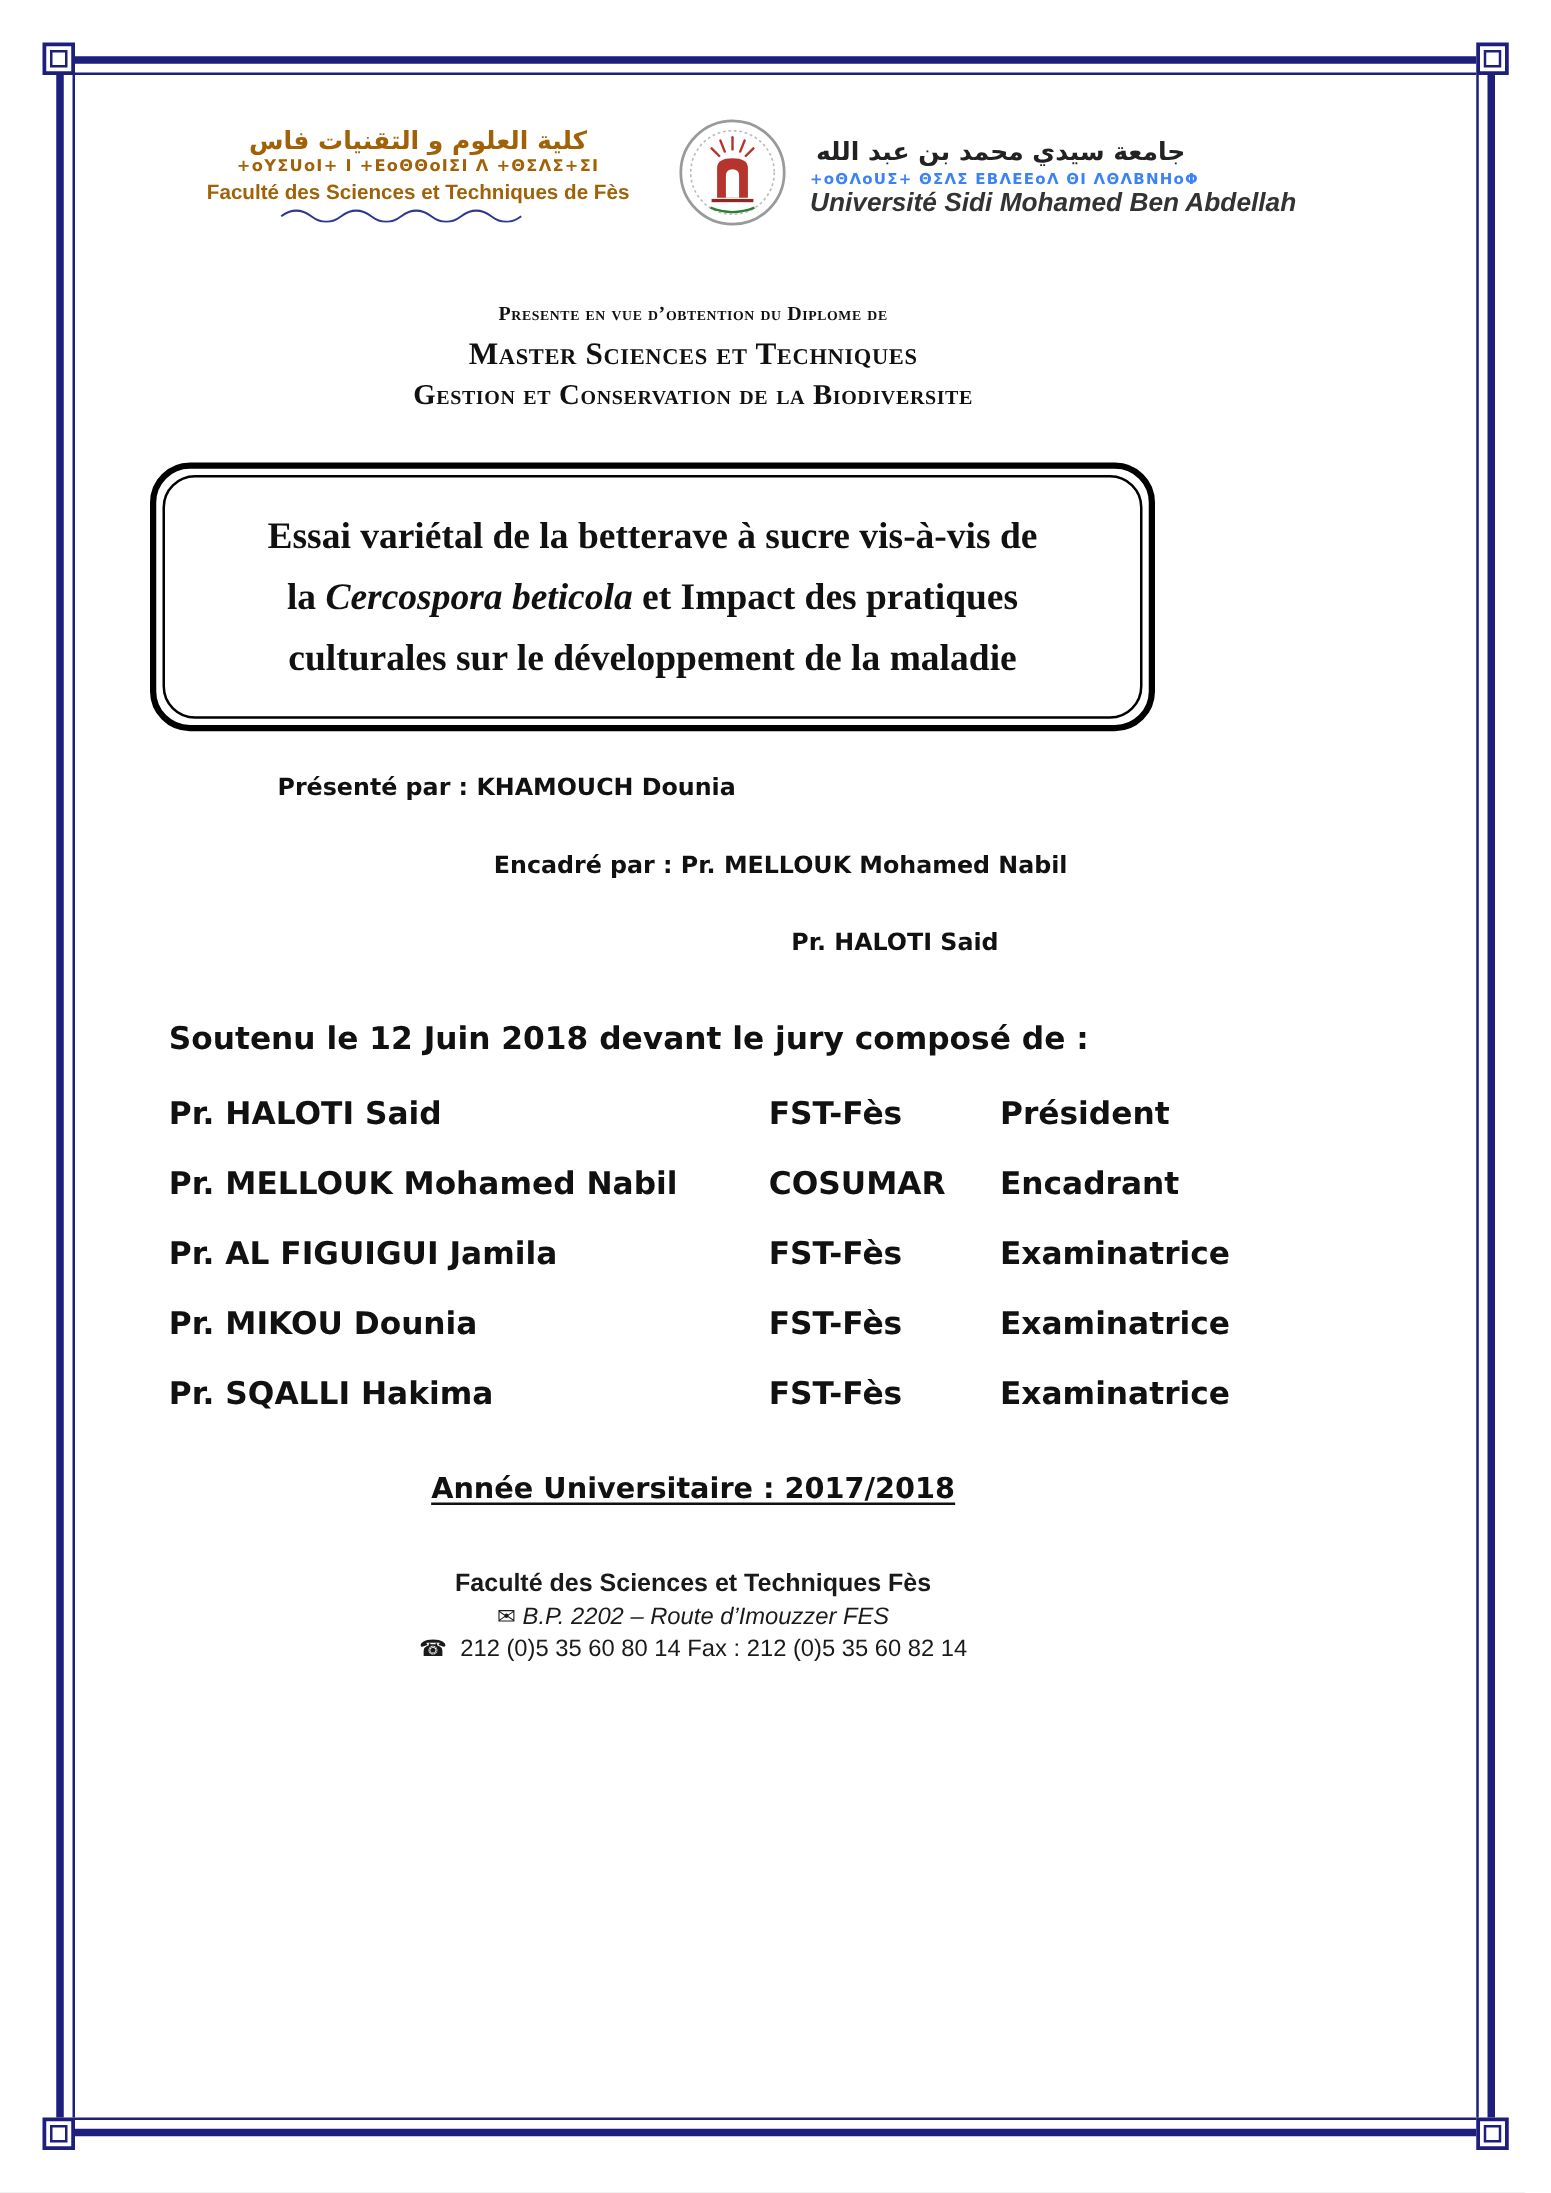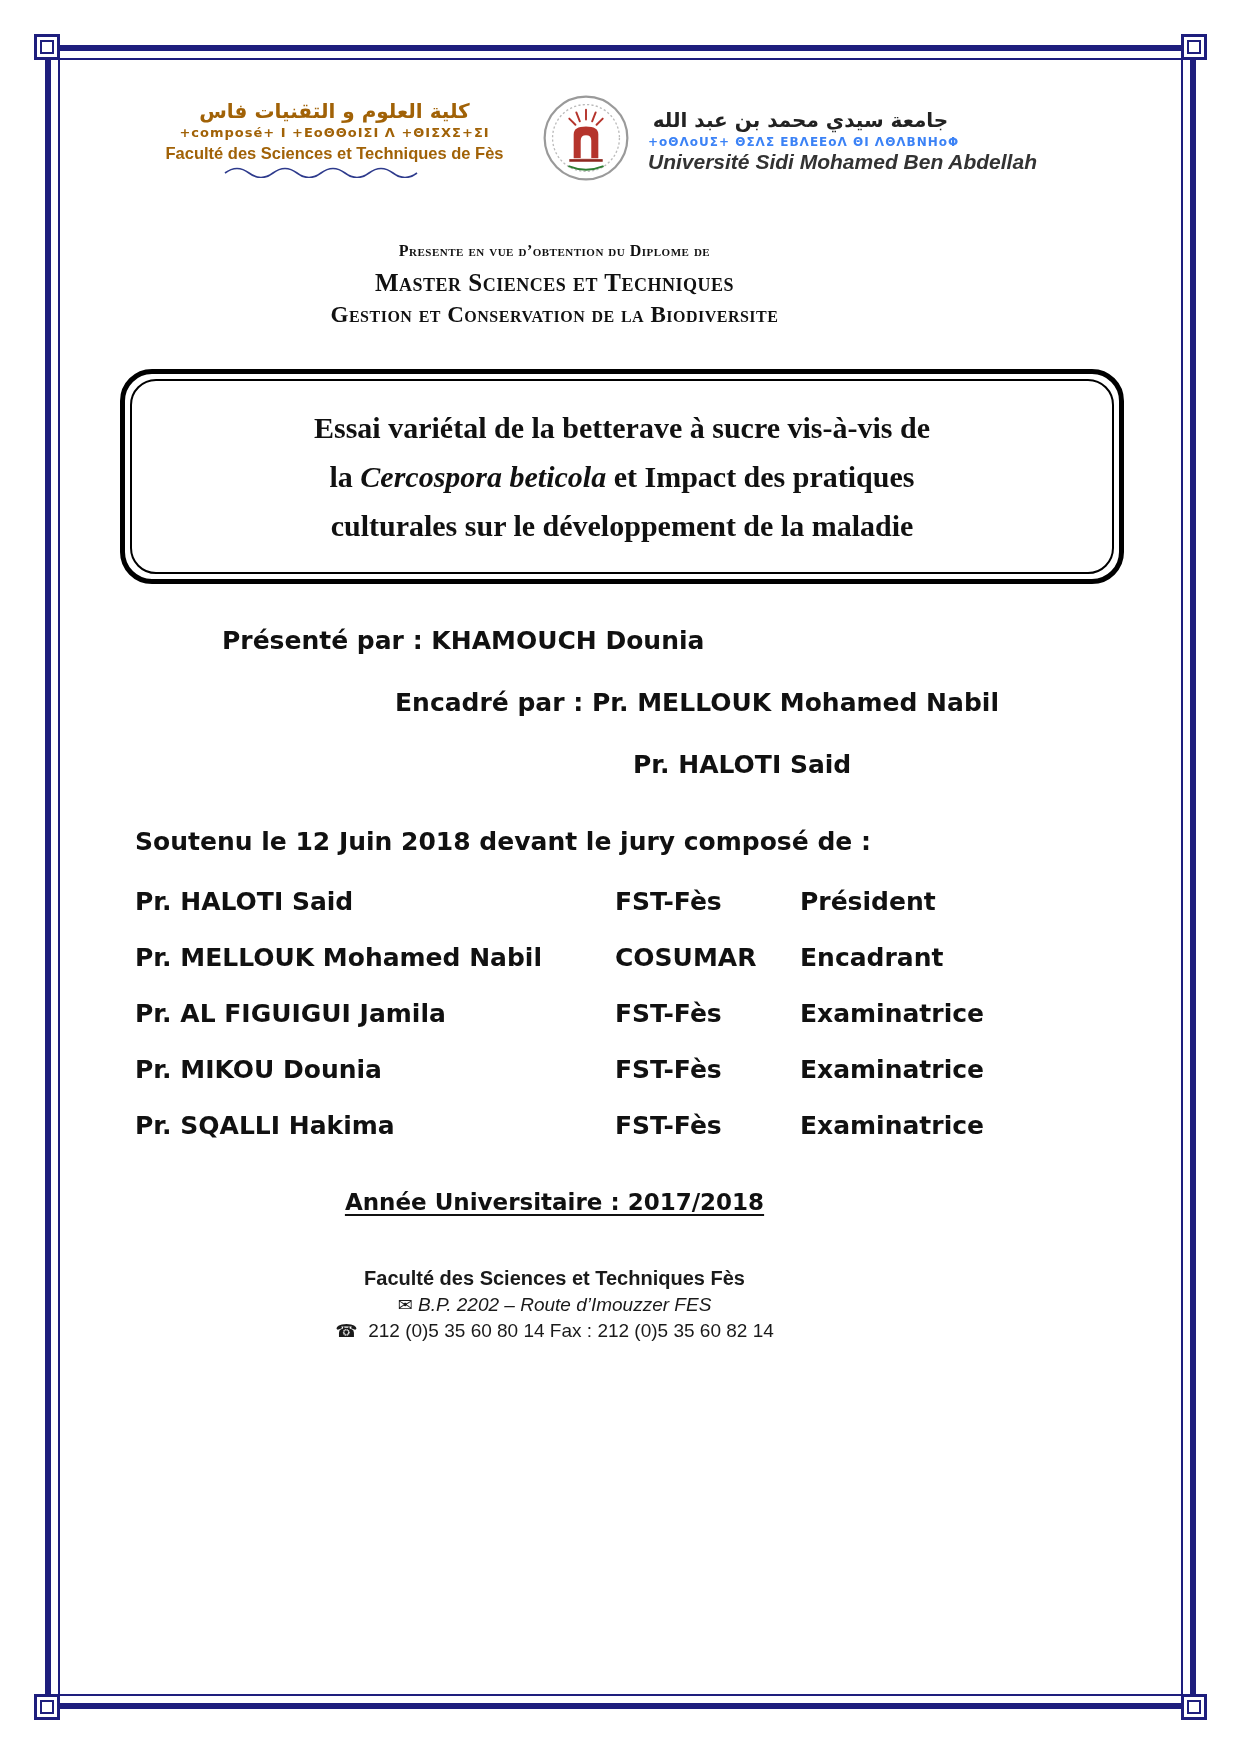--- a/index.html
+++ b/index.html
@@ -97,45 +97,45 @@
   }
   .intro-line1 { font-size: 25px; line-height: 33px; }
   .intro-line2 { font-size: 16px; line-height: 30px; }
   .intro-line3 { font-size: 25px; line-height: 33px; }
   .intro-line4 { font-size: 23px; line-height: 32px; }
 
   
   .title-box {
     margin-top: 38px;
     margin-left: 58px;
-    width: 1004px;
+    width: 804px;
     box-sizing: border-box;
     border: 5px solid #000;
     border-radius: 32px;
     padding: 5px;
     background: #fff;
   }
   .title-box-inner {
     border: 2px solid #000;
     border-radius: 26px;
     padding: 22px 12px;
     text-align: center;
     font-weight: bold;
     font-size: 30px;
     line-height: 49px;
   }
   .title-line { white-space: nowrap; }
   .italic { font-style: italic; }
 
   
   .presented {
-    margin-top: 40px;
-    font-family: "DejaVu Sans", sans-serif;
-    font-weight: bold;
-    font-size: 25px;
+    margin-top: 28px;
+    font-family: "DejaVu Sans", sans-serif;
+    font-weight: bold;
+    font-size: 19px;
   }
   .presented .row { line-height: 34px; margin-bottom: 28px; white-space: nowrap; }
   .presented .row1 { margin-left: 160px; }
   .presented .row2 { margin-left: 333px; }
   .presented .row3 { margin-left: 571px; }
 
   
   .jury {
     margin-top: 44px;
     font-family: "DejaVu Sans", sans-serif;
@@ -186,21 +186,21 @@
   <div class="corner tl"></div>
   <div class="corner tr"></div>
   <div class="corner bl"></div>
   <div class="corner br"></div>
 
   <div class="content">
 
     <div class="logos">
       <div class="logo-block logo-left">
         <div class="logo-arabic">كلية العلوم و التقنيات فاس</div>
-        <div class="logo-tifinagh">+composé+ I +ΕoΘΘoIΣI Λ +ΘIΣXΣ+ΣI</div>
+        <div class="logo-tifinagh">+oYΣUoI+ I +ΕoΘΘoIΣI Λ +ΘΣΛΣ+ΣI</div>
         <div class="logo-french">Faculté des Sciences et Techniques de Fès</div>
         <svg width="230" height="12" viewBox="0 0 230 12">
           <path d="M5,7 q12,-9 24,0 t24,0 t24,0 t24,0 t24,0 t24,0 t24,0 t24,0" fill="none" stroke="#2d3a8c" stroke-width="1.6"></path>
         </svg>
       </div>
       <div class="emblem-wrap">
         <svg width="88" height="88" viewBox="0 0 100 100">
           <circle cx="50" cy="50" r="47" fill="#ffffff" stroke="#9a9a9a" stroke-width="2.5"></circle>
           <circle cx="50" cy="50" r="38" fill="none" stroke="#bbbbbb" stroke-width="1.5" stroke-dasharray="2.5 2.5"></circle>
           <g stroke="#b5342c" stroke-width="2.2" stroke-linecap="round">

